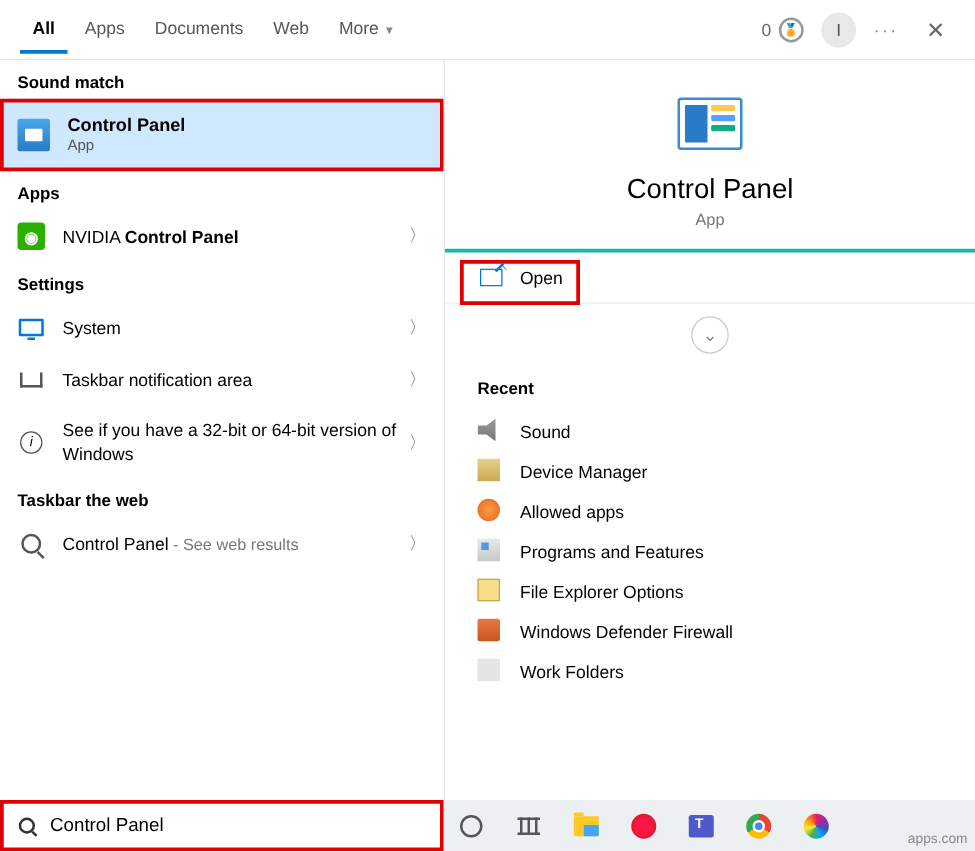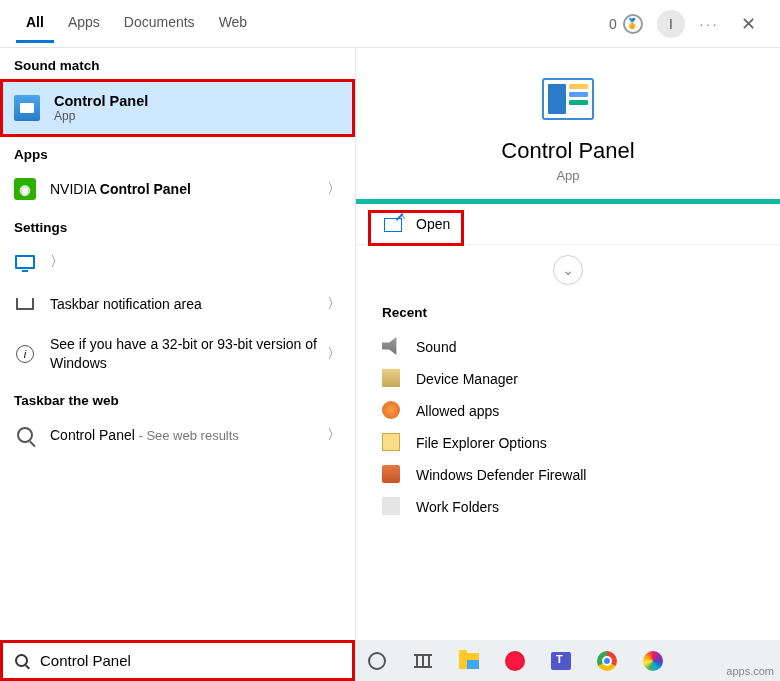--- a/index.html
+++ b/index.html
@@ -40,21 +40,21 @@
 .two-line .txt{line-height:1.35}
 .preview{text-align:center;padding:30px 0 16px}
 .cp-icon{width:52px;height:42px;margin:0 auto 18px;border:2px solid #3a8bd8;border-radius:3px;background:#fff;display:flex;padding:4px;gap:3px}
 .cp-left{width:18px;background:#2a7bc8;border-radius:1px}
 .cp-right{flex:1;display:flex;flex-direction:column;gap:3px}
 .cp-bar{height:5px;background:#feca57;border-radius:1px}
 .cp-bar.b{background:#54a0ff}
 .cp-bar.g{background:#10ac84}
 .preview h2{font-size:22px;font-weight:400;margin-bottom:4px}
 .preview .sub{color:#777;font-size:13px}
-.open-row{display:flex;align-items:flex-end;padding:12px 28px;cursor:pointer;border-top:5px solid #14b8a6;border-bottom:1px solid #eee;position:relative}
+.open-row{display:flex;align-items:center;padding:12px 28px;cursor:pointer;border-top:3px solid #14b8a6;border-bottom:1px solid #eee;position:relative}
 .open-box{position:absolute;left:12px;top:6px;width:96px;height:36px;border:3px solid #e00000;pointer-events:none}
 .open-ic{width:18px;height:14px;border:1.5px solid #0078d4;position:relative;margin-right:14px}
 .open-ic::before{content:"";position:absolute;width:8px;height:8px;border-top:1.5px solid #0078d4;border-right:1.5px solid #0078d4;top:-5px;right:-5px;transform:rotate(-45deg) scale(0.6)}
 .open-ic::after{content:"";position:absolute;width:9px;height:1.5px;background:#0078d4;top:-3px;right:-3px;transform:rotate(-45deg)}
 .expand{width:30px;height:30px;border:1px solid #ccc;border-radius:50%;display:flex;align-items:center;justify-content:center;margin:10px auto;cursor:pointer;color:#888}
 .recent{padding:10px 26px}
 .recent h4{font-weight:600;font-size:13.5px;margin-bottom:10px}
 .r-item{display:flex;align-items:flex-end;padding:7px 0;cursor:pointer}
 .r-item .ric{width:18px;height:18px;margin-right:16px;flex-shrink:0}
 .spk{background:linear-gradient(#999,#777);clip-path:polygon(0 30%,40% 30%,80% 0,80% 100%,40% 70%,0 70%)}
@@ -94,20 +94,21 @@
 </head>
 <body>
 
 <div class="window">
   <div class="header">
     <div class="tabs">
       <div class="tab active">All</div>
       <div class="tab">Apps</div>
       <div class="tab">Documents</div>
       <div class="tab">Web</div>
+      <div class="tab"><span>More</span><span class="chev">▼</span></div>
     </div>
     <div class="hdr-right">
       <div class="pts">
           <span>0</span>
           <span class="medal">🏅</span>
         </div>
       <div class="avatar">I</div>
       <div class="dots">···</div>
       <div class="close">✕</div>
     </div>
@@ -131,34 +132,35 @@
           </div>
         <div class="txt"><span>NVIDIA </span><b>Control Panel</b></div>
         <div class="arrow">〉</div>
       </div>
 
       <div class="sh">Settings</div>
       <div class="item">
         <div class="ic">
             <div class="mon"></div>
           </div>
+        <div class="txt">System</div>
         <div class="arrow">〉</div>
       </div>
       <div class="item">
         <div class="ic">
             <div class="tray"></div>
           </div>
         <div class="txt">Taskbar notification area</div>
         <div class="arrow">〉</div>
       </div>
       <div class="item two-line">
         <div class="ic">
             <div class="info">i</div>
           </div>
-        <div class="txt">See if you have a 32-bit or 93-bit version of Windows</div>
+        <div class="txt">See if you have a 32-bit or 64-bit version of Windows</div>
         <div class="arrow">〉</div>
       </div>
 
       <div class="sh">Taskbar the web</div>
       <div class="item">
         <div class="ic">
             <div class="srch"></div>
           </div>
         <div class="txt"><span>Control Panel</span><span class="sm"> - See web results</span></div>
         <div class="arrow">〉</div>
@@ -195,20 +197,24 @@
           </div>
         <div class="r-item">
             <div class="ric dm"></div>
             <span>Device Manager</span>
           </div>
         <div class="r-item">
             <div class="ric fw"></div>
             <span>Allowed apps</span>
           </div>
         <div class="r-item">
+            <div class="ric pf"></div>
+            <span>Programs and Features</span>
+          </div>
+        <div class="r-item">
             <div class="ric feo"></div>
             <span>File Explorer Options</span>
           </div>
         <div class="r-item">
             <div class="ric wdf"></div>
             <span>Windows Defender Firewall</span>
           </div>
         <div class="r-item">
             <div class="ric wf"></div>
             <span>Work Folders</span>

